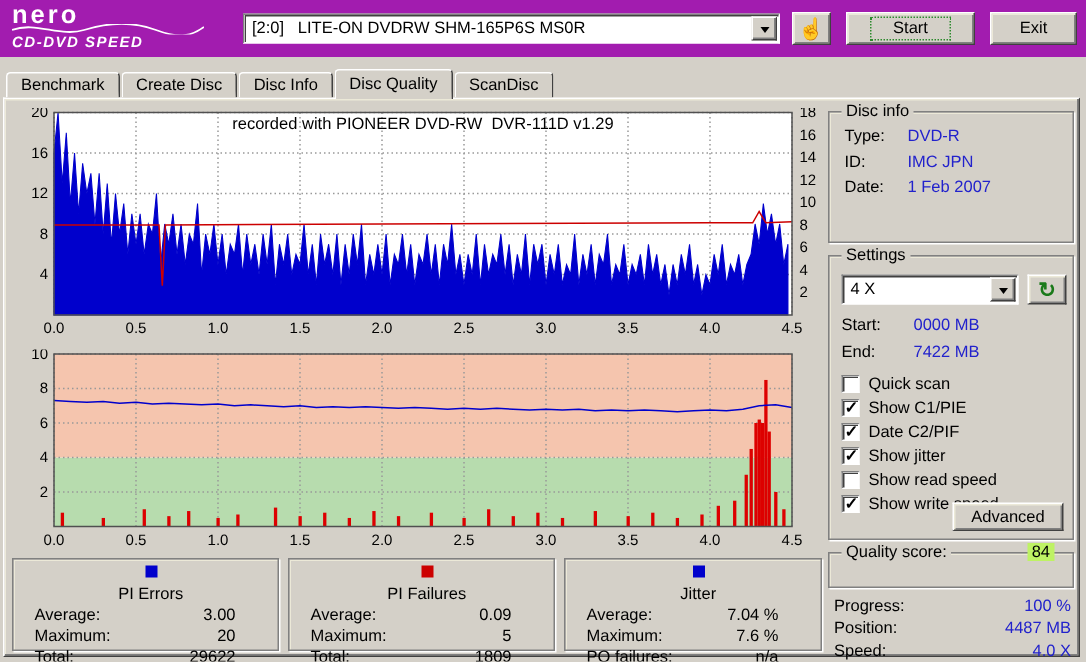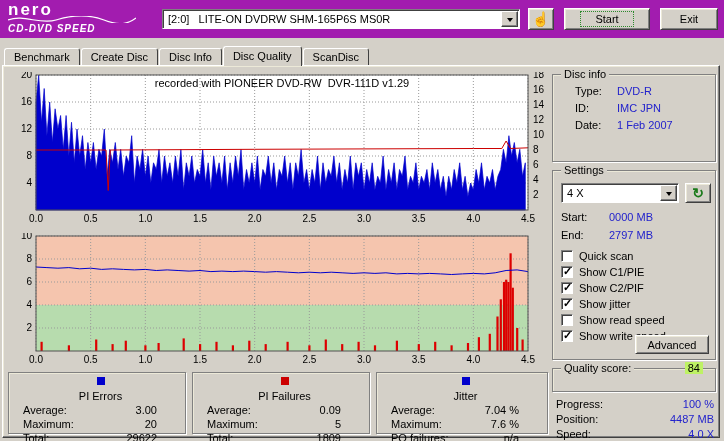--- a/index.html
+++ b/index.html
@@ -67,21 +67,21 @@
   #statbox-jit { left:376px; top:372px; width:172px; height:62px; }
   .statbox-head { display:flex; align-items:center; gap:5px; padding:4px 0 1px 7px;flex-direction:column; }
   .legend-sq { width:8px; height:8px; display:inline-block; flex:none; }
   .stat-row { display:flex; height:14px; align-items:center; }
   .stat-label { margin-left:14px; }
   .stat-value { margin-left:auto; margin-right:28px; }
 
   
   #disc-info-box { left:552px; top:74px; width:164px; height:88px; }
   .info-row { position:absolute; left:10px; right:6px; display:flex; }
-  .info-label { width:42px; flex:none;margin-left:12px; }
+  .info-label { width:42px; flex:none; }
   .value-blue { color:#2222cc; }
 
   #settings-box { left:552px; top:170px; width:164px; height:190px; }
   .speed-combo { left:8px; top:12px; width:118px; height:20px; }
   .refresh-btn { left:132px; top:12px; width:26px; height:20px; }
   .refresh-glyph { color:#1a7a1a; font-weight:bold; font-size:14px; line-height:1; }
   .setting-row { position:absolute; left:8px; width:148px; display:flex; }
   .setting-row .slabel { width:48px; flex:none; }
   .checkbox-row { position:absolute; left:8px; display:flex; align-items:center; gap:6px; height:14px; cursor:default; }
   .cb { width:12px; height:12px; background:#fff; position:relative; flex:none;
@@ -342,34 +342,34 @@
   <button class="btn refresh-btn">
     <span class="refresh-glyph">↻</span>
   </button>
 
   <div class="setting-row" style="top:40px">
     <span class="slabel">Start:</span>
     <span class="value-blue">0000 MB</span>
   </div>
   <div class="setting-row" style="top:58px">
     <span class="slabel">End:</span>
-    <span class="value-blue">2797 MB</span>
+    <span class="value-blue">7422 MB</span>
   </div>
 
   <div class="checkbox-row" style="top:78px">
       <span class="cb"></span>
       <span>Quick scan</span>
     </div>
   <div class="checkbox-row" style="top:94px">
       <span class="cb checked"></span>
       <span>Show C1/PIE</span>
     </div>
   <div class="checkbox-row" style="top:110px">
       <span class="cb checked"></span>
-      <span>Show C2/PIF</span>
+      <span>Date C2/PIF</span>
     </div>
   <div class="checkbox-row" style="top:126px">
       <span class="cb checked"></span>
       <span>Show jitter</span>
     </div>
   <div class="checkbox-row" style="top:142px">
       <span class="cb"></span>
       <span>Show read speed</span>
     </div>
   <div class="checkbox-row" style="top:158px">

